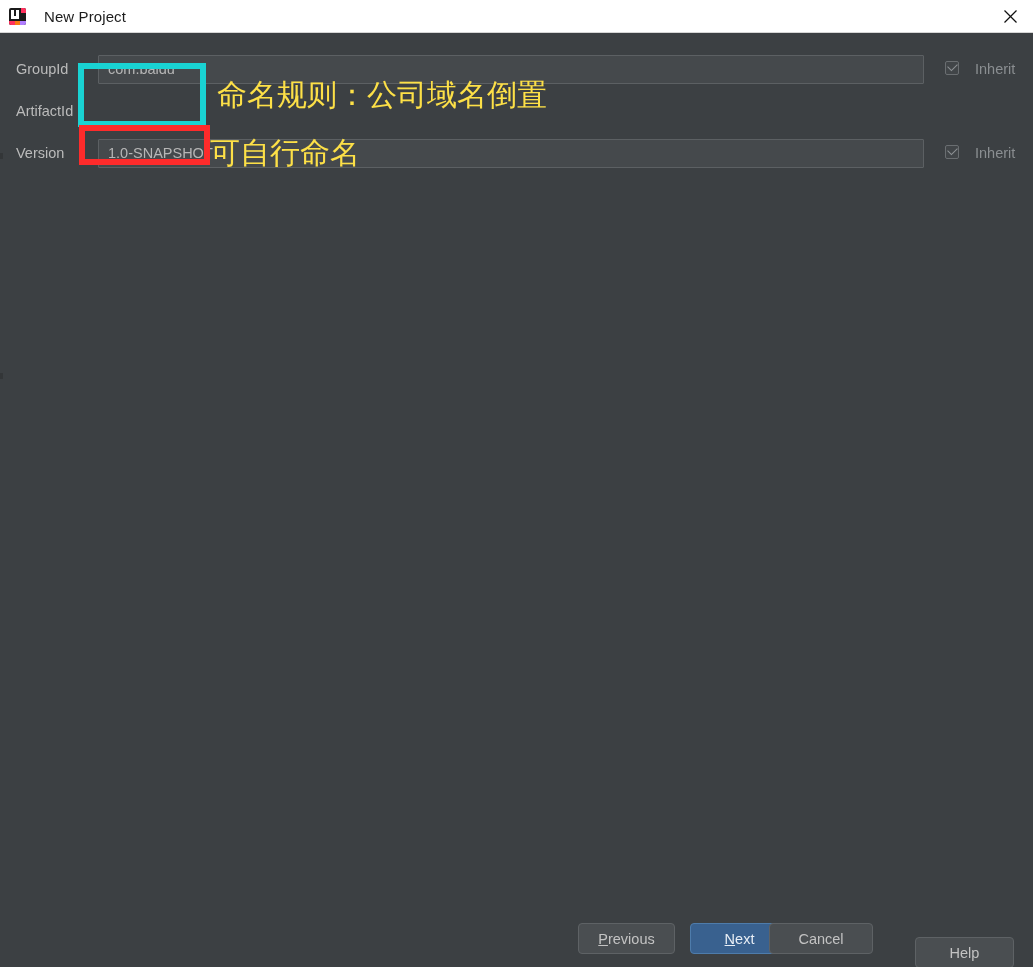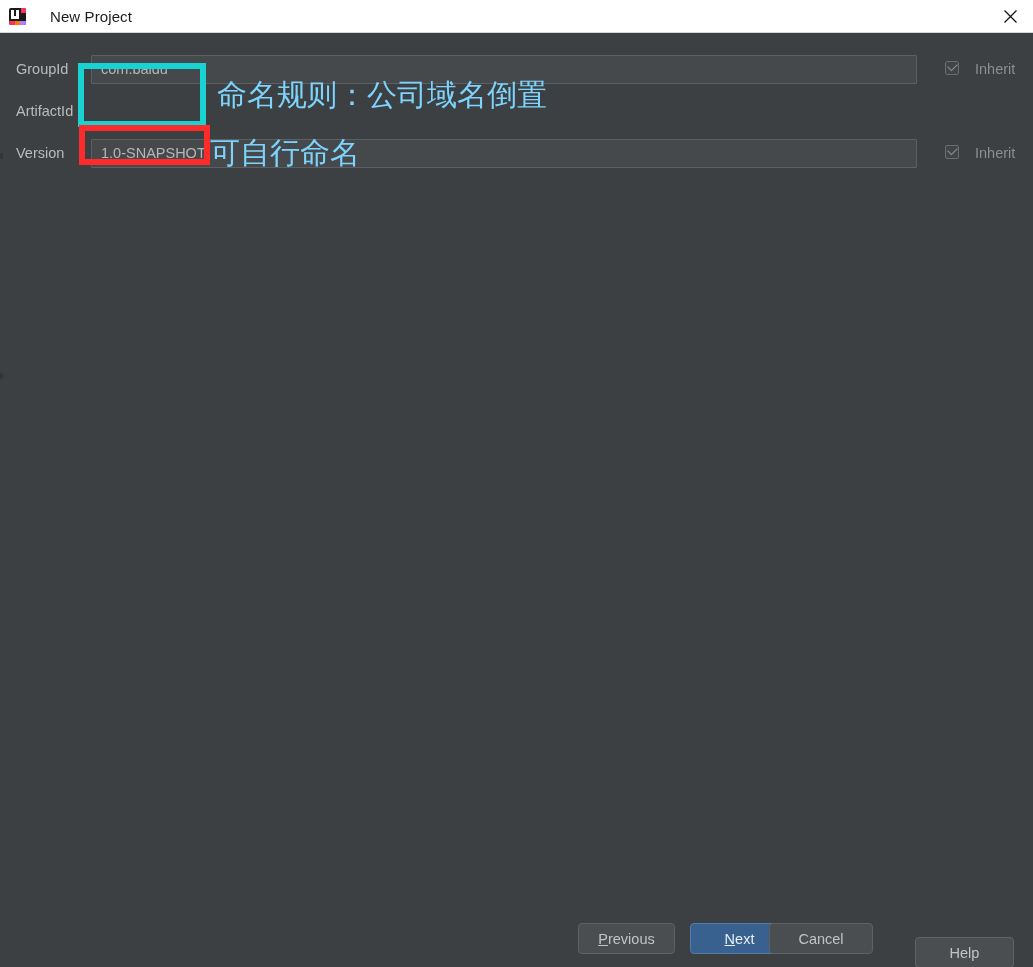--- a/index.html
+++ b/index.html
@@ -80,21 +80,21 @@
     background: #b07eff;
   }
   #app-icon .ij-corner {
     position: absolute;
     right: 0; top: 0;
     width: 5px; height: 5px;
     background: #fe315d;
   }
 
   #title-text {
-    margin-left: 24px;
+    margin-left: 18px;
     font-size: 15px;
     color: #1c1c1c;
     letter-spacing: 0.1px;
     white-space: nowrap;
   }
 
   #close-button {
     position: absolute;
     right: 0; top: 0;
     width: 46px;
@@ -139,21 +139,21 @@
   .field-label {
     position: absolute;
     left: 16px;
     font-size: 14.5px;
     color: #bbbbbb;
     white-space: nowrap;
   }
 
   .text-input {
     position: absolute;
-    left: 91px;
+    left: 98px;
     width: 826px;
     height: 29px;
     background: #45494c;
     border: 1px solid #5c6063;
     border-radius: 1px;
     color: #b6b6b6;
     font-family: "Liberation Sans", sans-serif;
     font-size: 14.5px;
     padding: 0 9px;
     line-height: 27px;
@@ -211,21 +211,21 @@
   }
   #anno-box-red {
     left: 79px;
     top: 92px;
     width: 131px;
     height: 40px;
     border: 6px solid #fe2b2b;
   }
   .anno-text {
     position: absolute;
-    color: #7dd3fc;
+    color: #fde047;
     font-family: Liberation Sans, sans-serif;
     white-space: nowrap;
     pointer-events: none;
   }
   #anno-text-group {
     left: 217px;
     top: 42px;
     font-size: 30px;
   }
   #anno-text-artifact {

